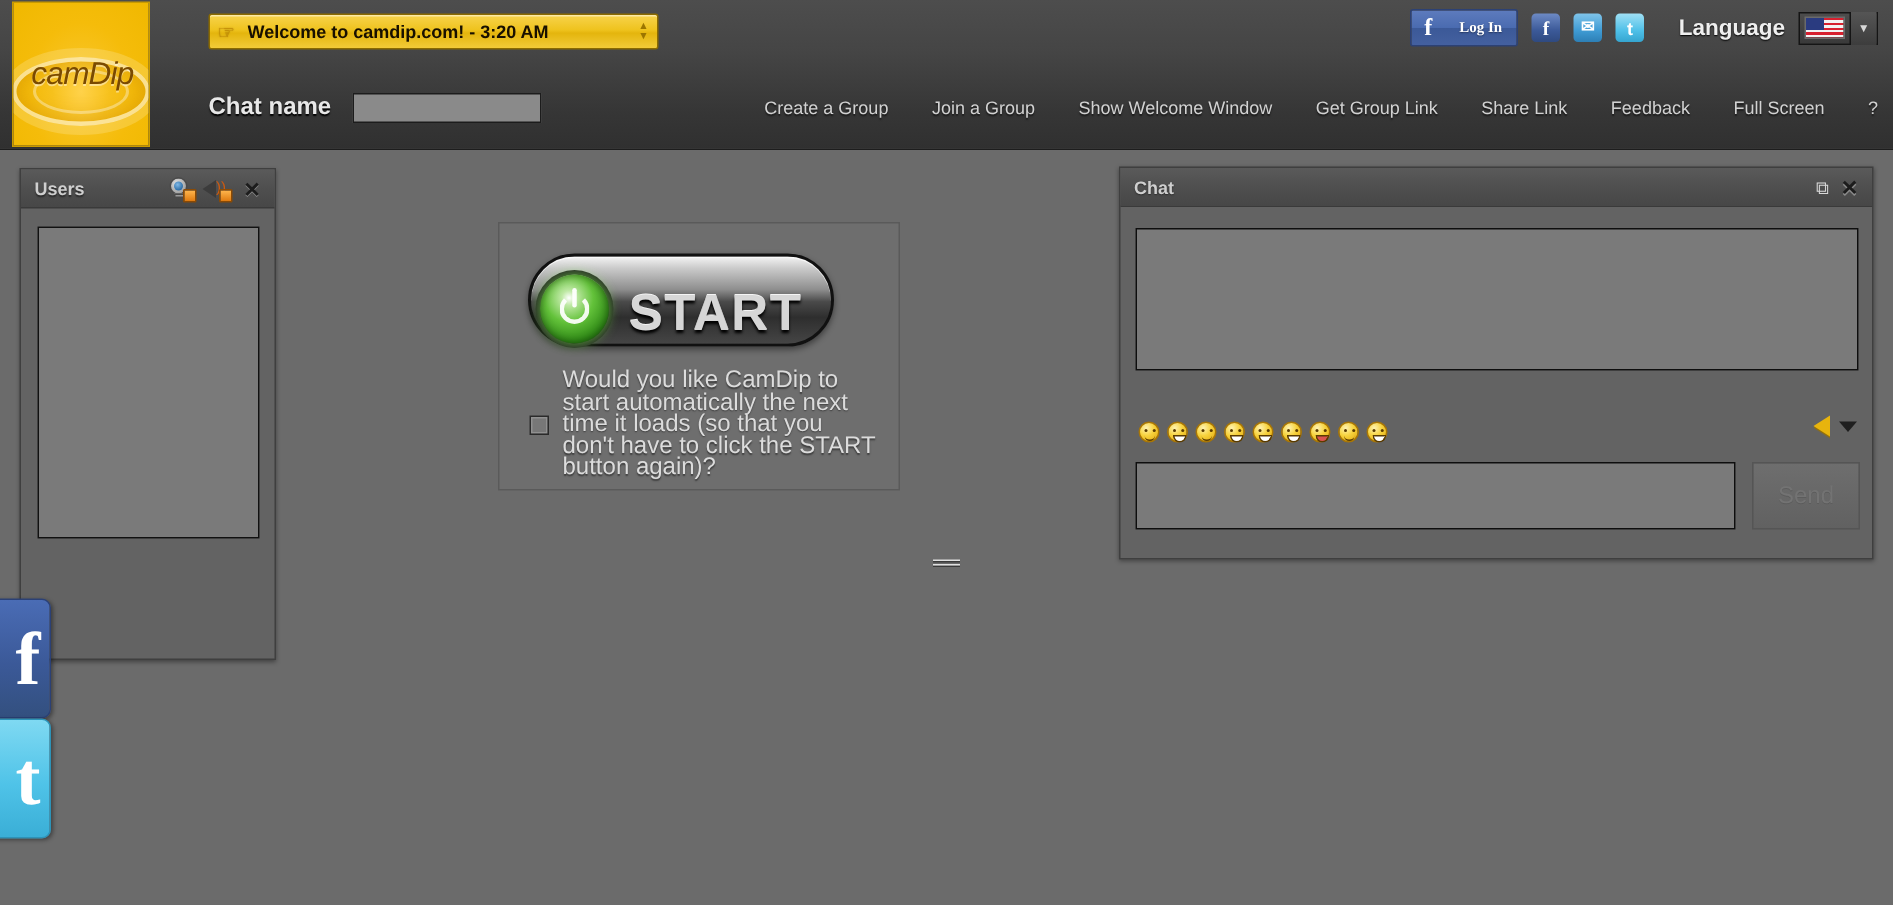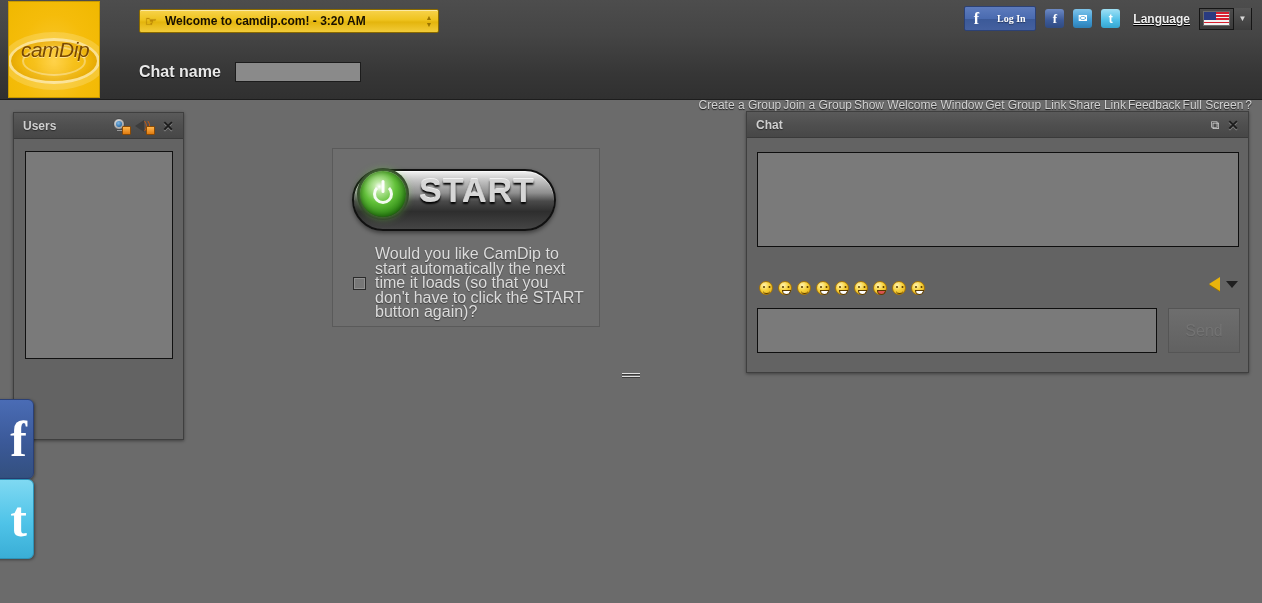--- a/index.html
+++ b/index.html
@@ -71,21 +71,21 @@
     font-size: 16px; font-weight: bold; color: #e8e8e8;
     text-shadow: 0 1px 1px #000; margin-right: 14px;
   }
   .chatname-input {
     width: 126px; height: 20px; background: #8a8a8a;
     border: 1px solid #1c1c1c; outline: none;
     font-family: "Liberation Sans", sans-serif; font-size: 12px; color: #111;
     padding: 0 3px;
   }
 
-  .nav { position: absolute; right: 10px; top: 65px; display: flex; align-items: center; gap: 2px; margin-top: 33px; }
+  .nav { position: absolute; right: 10px; top: 65px; display: flex; align-items: center; gap: 29px; }
   .nav a {
     font-size: 12px; color: #d2d2d2; text-decoration: none; white-space: nowrap;
     text-shadow: 0 1px 1px #1a1a1a; cursor: pointer;
   }
 
   .topright { position: absolute; right: 10px; top: 6px; display: flex; align-items: center; gap: 9px; }
   .fb-login {
     display: flex; align-items: center; height: 25px; width: 72px;
     background: linear-gradient(to bottom, #5d7bbd 0%, #4a6bb0 50%, #3b5998 51%, #44609f 100%);
     border: 1px solid #2c4174; border-radius: 2px; cursor: pointer;
@@ -100,21 +100,21 @@
   .sq-icon {
     width: 19px; height: 19px; border-radius: 3px; display: flex;
     align-items: center; justify-content: center; font-weight: bold; cursor: pointer;
     color: #fff; font-size: 13px; line-height: 1;
   }
   .sq-fb { background: linear-gradient(to bottom, #6d8ac4 0%, #3b5998 60%, #2f4a80 100%);
            font-family: "Liberation Serif", serif; }
   .sq-mail { background: linear-gradient(to bottom, #7fc4ea 0%, #3f9bd4 60%, #2d7fb5 100%); font-size: 11px; }
   .sq-tw { background: linear-gradient(to bottom, #9fe0f5 0%, #4fc0e8 60%, #35a5d0 100%); font-size: 12px; }
 
-  .lang-label { font-size: 12px; font-weight: bold; color: #efefef; text-shadow: 0 1px 1px #000; margin-left: 4px; text-decoration: underline;}
+  .lang-label { font-size: 15px; font-weight: bold; color: #efefef; text-shadow: 0 1px 1px #000; margin-left: 14px;}
   .lang-select {
     display: flex; align-items: center; height: 22px; border: 1px solid #151515;
     background: linear-gradient(to bottom, #4c4c4c, #3a3a3a); cursor: pointer;
   }
   .flag {
     width: 27px; height: 15px; margin: 0 3px; position: relative; overflow: hidden;
     background: repeating-linear-gradient(to bottom, #d7202f 0px, #d7202f 1.6px, #f2f2f2 1.6px, #f2f2f2 3.2px);
     border: 1px solid #6a6a6a;
   }
   .flag .canton { position: absolute; left:0; top:0; width: 12px; height: 8px; background: #2a3b80; }
@@ -227,21 +227,21 @@
   
   #start-box {
     position: absolute; left: 332px; top: 148px; width: 268px; height: 179px;
     background: #6e6e6e; border: 1px solid #5a5a5a;
   }
   .start-btn {
     position: absolute; left: 19px; top: 20px; width: 204px; height: 62px;
     border-radius: 31px; cursor: pointer;
     background: linear-gradient(to bottom, #f4f4f4 0%, #c9c9c9 14%, #8e8e8e 38%, #4a4a4a 52%, #2e2e2e 70%, #454545 100%);
     border: 2px solid #111; box-shadow: 0 2px 4px rgba(0,0,0,0.45), inset 0 1px 0 rgba(255,255,255,0.6);
-    display: flex; align-items: flex-start;
+    display: flex; align-items: flex-end;
   }
   .power-ring {
     width: 46px; height: 46px; border-radius: 50%; margin-left: 6px; position: relative;
     background: radial-gradient(circle at 42% 34%, #ffffff 0%, #bfe9a5 12%, #63c23a 40%, #2f8a16 72%, #14570a 100%);
     box-shadow: 0 0 8px rgba(110,230,60,0.7), inset 0 0 6px rgba(0,0,0,0.45), 0 0 0 3px #2a2a2a;
   }
   .power-glyph {
     position: absolute; left: 50%; top: 50%; transform: translate(-50%,-50%);
     width: 20px; height: 20px; border-radius: 50%;
     border: 3px solid rgba(255,255,255,0.92);

